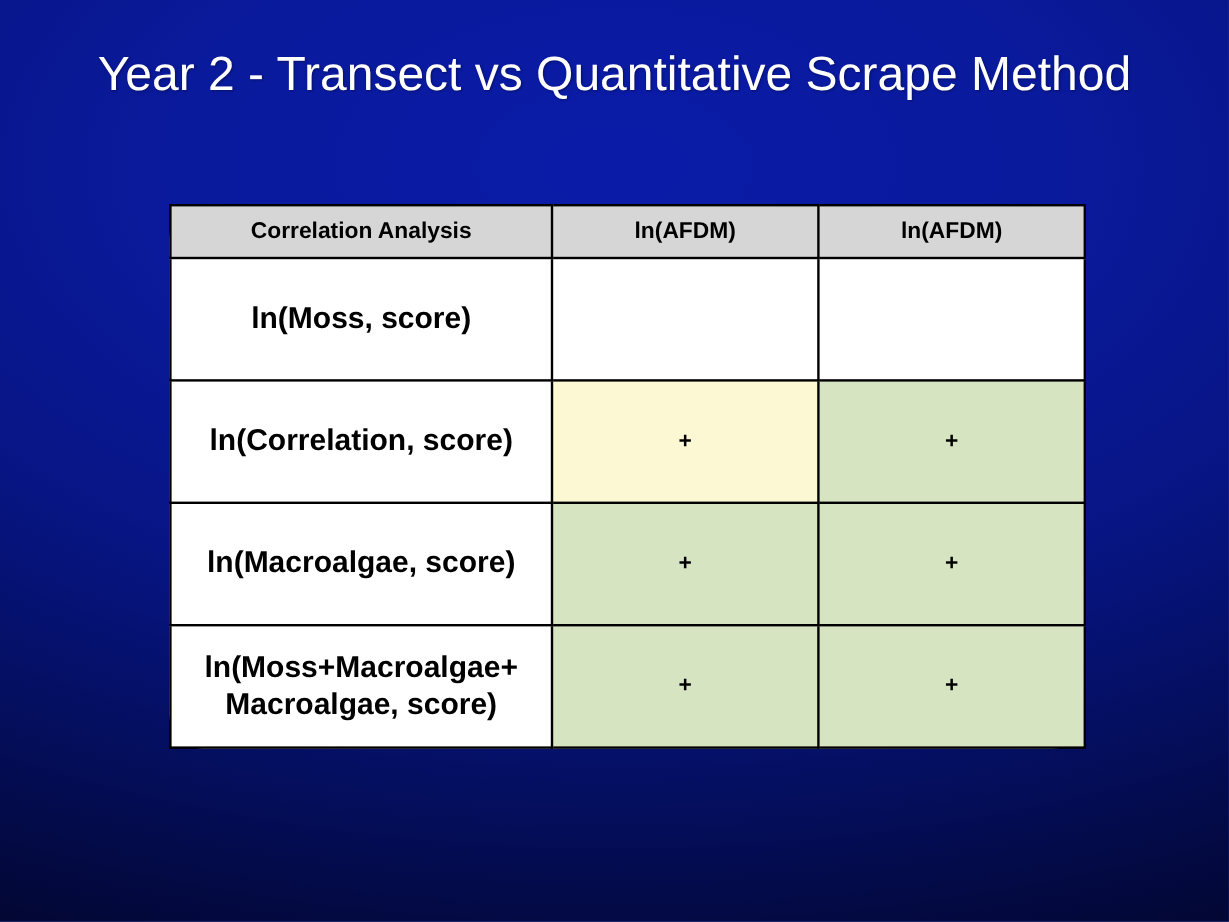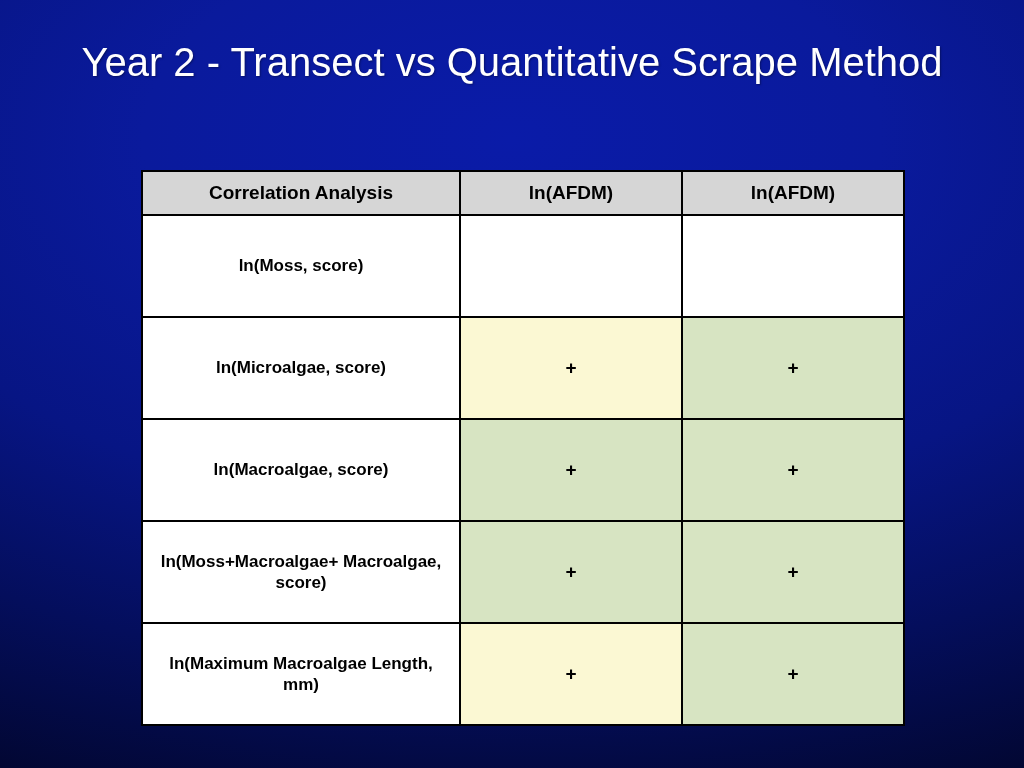--- a/index.html
+++ b/index.html
@@ -43,21 +43,21 @@
     width: 762px;
     table-layout: fixed;
     background: #ffffff;
     border-radius: 29px;
   }
   table.corr col.c0 { width: 318px; }
   table.corr col.c1 { width: 222px; }
   table.corr col.c2 { width: 222px; }
   table.corr th, table.corr td {
     border: 2px solid #000000;
-    font-size: 17px;
+    font-size: 25px;
     font-weight: bold;
     color: #000000;
     text-align: center;
     vertical-align: middle;
     padding: 4px 6px;
     line-height: 1.25;
   }
   table.corr thead th {
     background: #d6d6d6;
     height: 34px;
@@ -96,36 +96,31 @@
           <th>ln(AFDM)</th>
         </tr>
       </thead>
       <tbody>
         <tr>
           <td class="label">ln(Moss, score)</td>
           <td class="val bg-white"></td>
           <td class="val bg-white"></td>
         </tr>
         <tr>
-          <td class="label">ln(Microalgae, score)</td>
+          <td class="label">ln(Correlation, score)</td>
           <td class="val bg-yellow">+</td>
           <td class="val bg-green">+</td>
         </tr>
         <tr>
           <td class="label">ln(Macroalgae, score)</td>
           <td class="val bg-green">+</td>
           <td class="val bg-green">+</td>
         </tr>
         <tr>
           <td class="label">ln(Moss+Macroalgae+ Macroalgae, score)</td>
           <td class="val bg-green">+</td>
           <td class="val bg-green">+</td>
         </tr>
-        <tr>
-          <td class="label">ln(Maximum Macroalgae Length, mm)</td>
-          <td class="val bg-yellow">+</td>
-          <td class="val bg-green">+</td>
-        </tr>
       </tbody>
     </table>
   </div>
 
 </div>
 
 </body></html>

